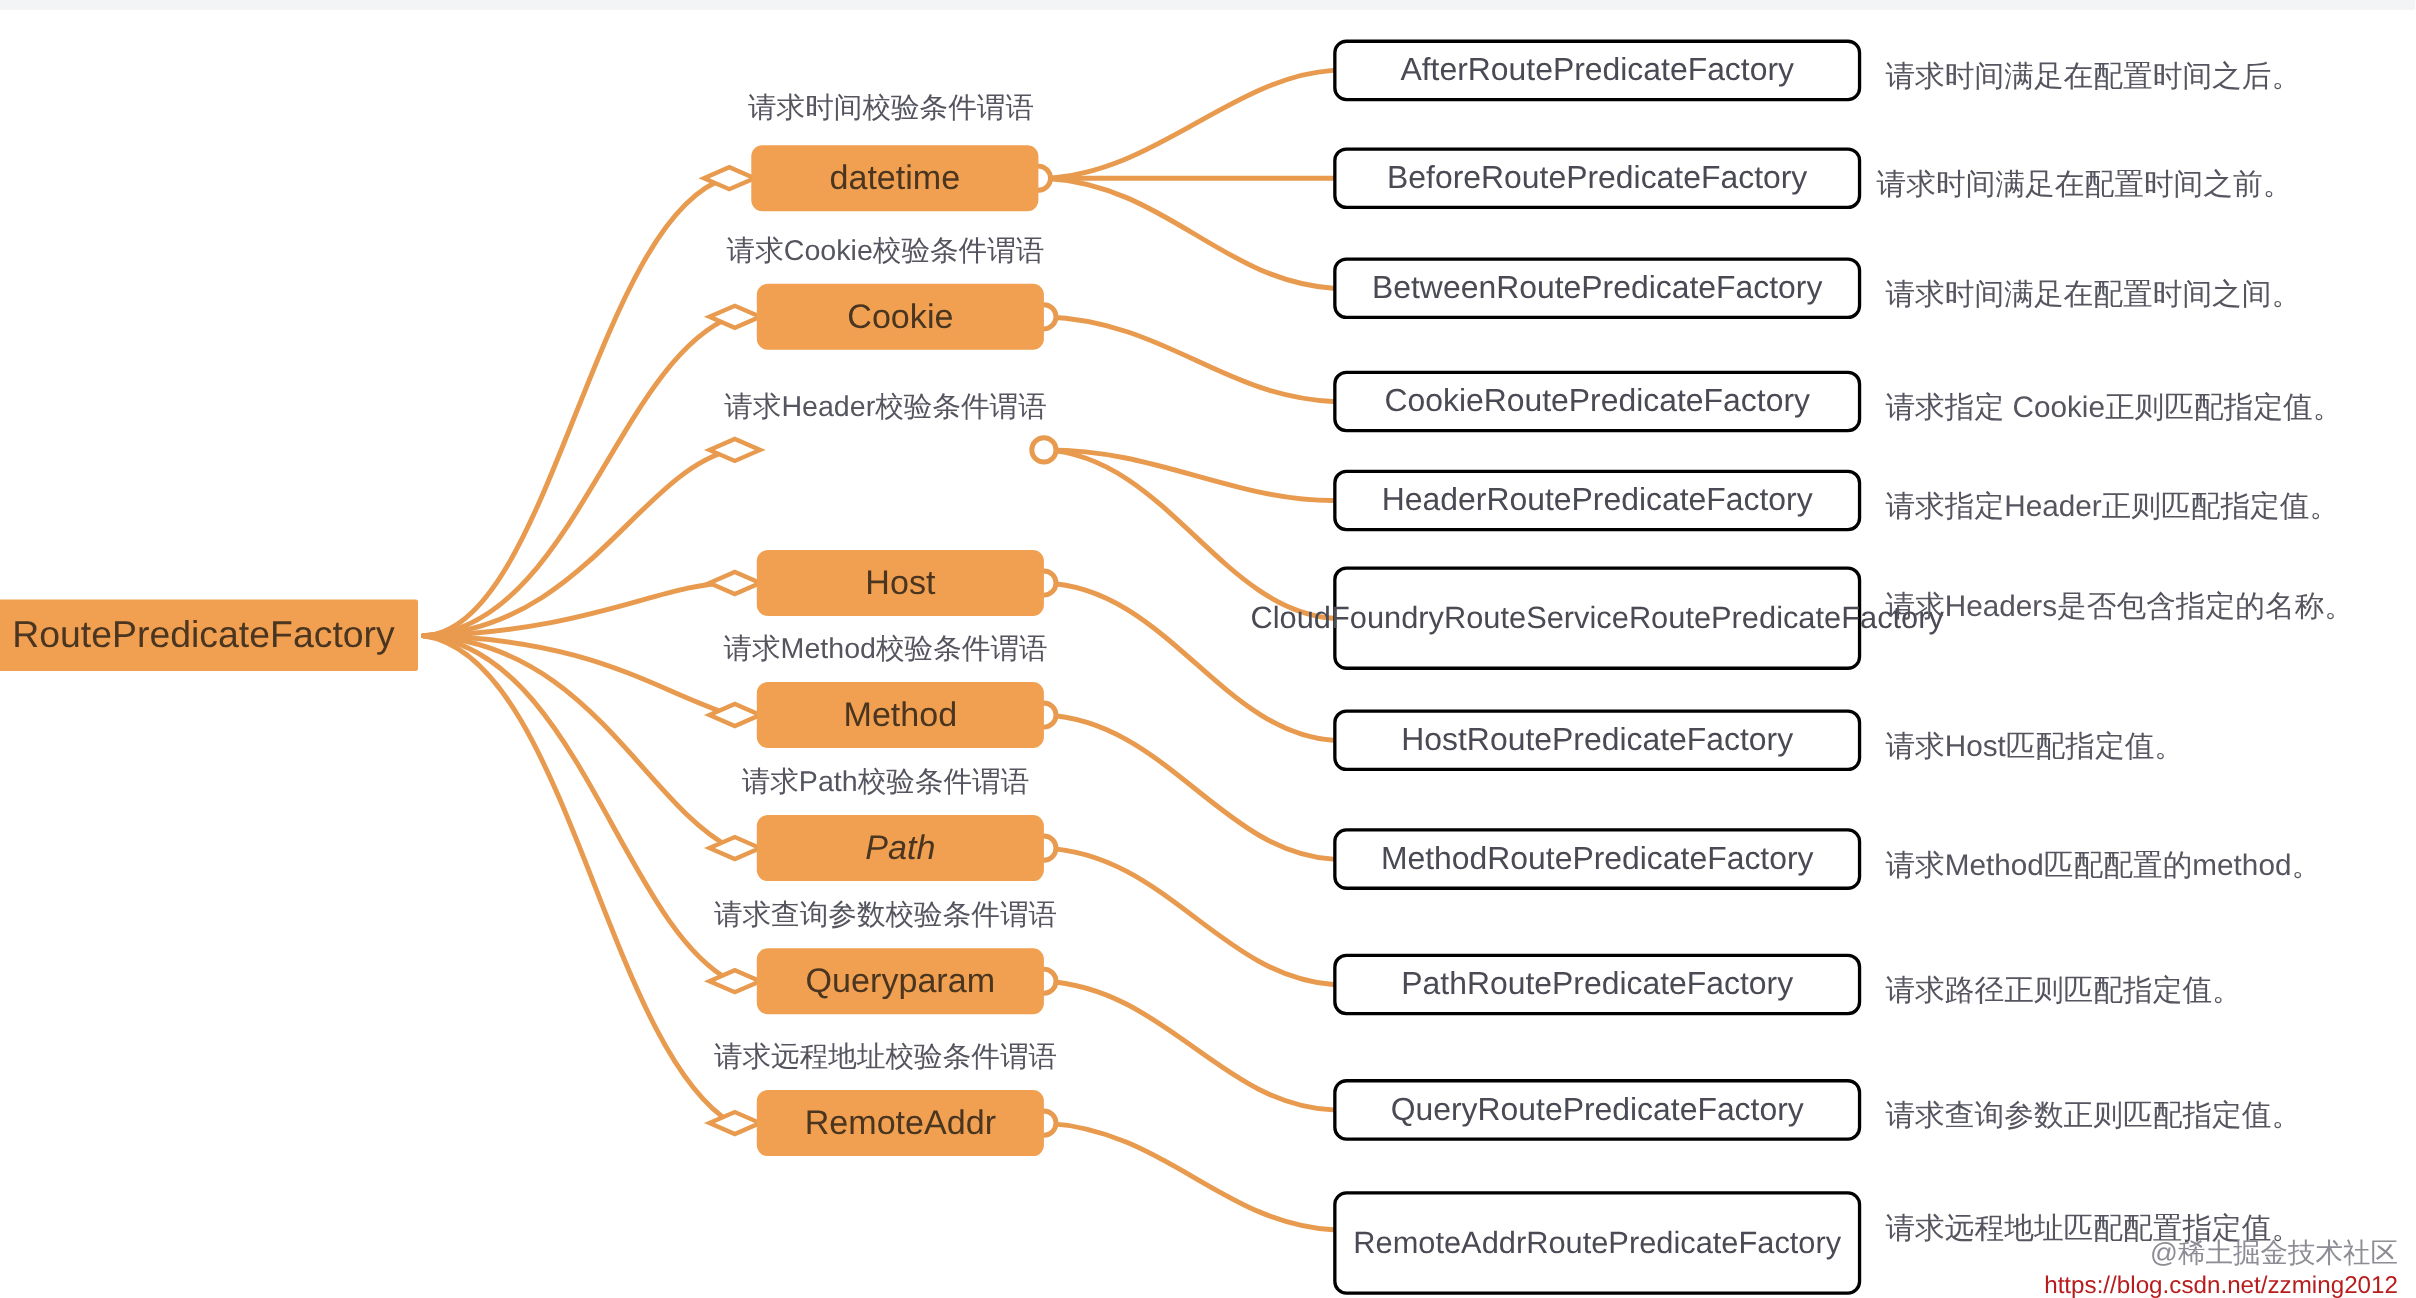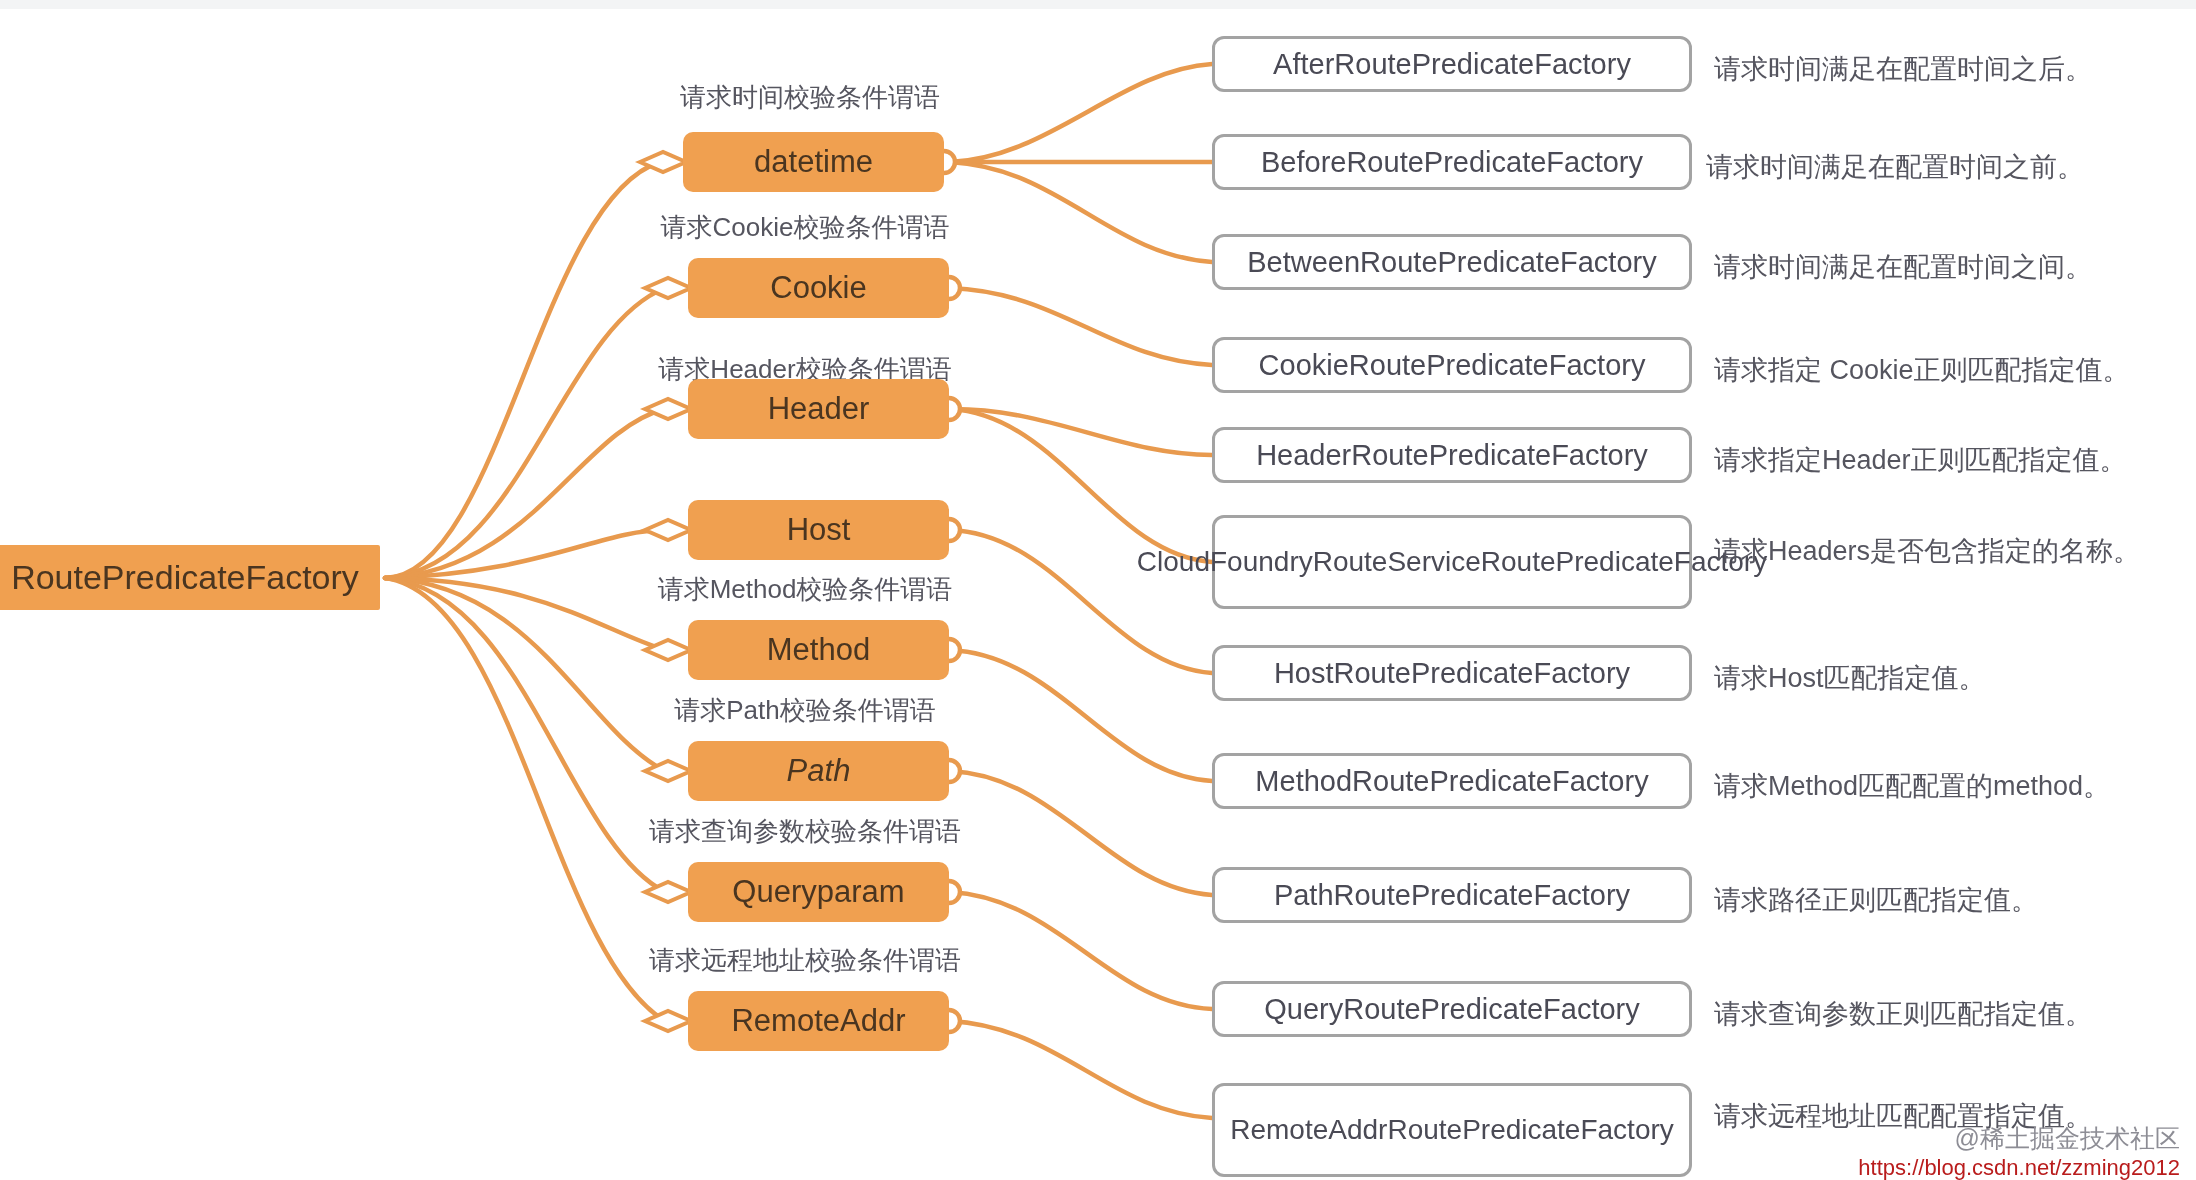--- a/index.html
+++ b/index.html
@@ -49,21 +49,21 @@
     justify-content: center;
   }
   .branch {
     background: #f0a050;
     color: #4a3520;
     font-size: 31px;
     border-radius: 10px;
   }
   .leaf {
     background: #ffffff;
-    border: 3px solid #a3a3a3;
+    border: 3px solid #000000;
     border-radius: 12px;
     color: #4a4a55;
     font-size: 29px;
     padding: 0 24px;
   }
   .branch-label {
     position: absolute;
     font-size: 26px;
     color: #55555f;
     text-align: center;
@@ -159,23 +159,20 @@
   <div class="branch-label" style="left:640px; top:572px; width:330px;">请求Method校验条件谓语</div>
   <div class="branch-label" style="left:650px; top:693px; width:310px;">请求Path校验条件谓语</div>
   <div class="branch-label" style="left:630px; top:814px; width:350px;">请求查询参数校验条件谓语</div>
   <div class="branch-label" style="left:630px; top:943px; width:350px;">请求远程地址校验条件谓语</div>
 
   <div class="node branch" style="left:683px; top:132px; width:261px; height:60px;">
     <span>datetime</span>
   </div>
   <div class="node branch" style="left:688px; top:258px; width:261px; height:60px;">
     <span>Cookie</span>
-  </div>
-  <div class="node branch" style="left:688px; top:379px; width:261px; height:60px;">
-    <span>Header</span>
   </div>
   <div class="node branch" style="left:688px; top:500px; width:261px; height:60px;">
     <span>Host</span>
   </div>
   <div class="node branch" style="left:688px; top:620px; width:261px; height:60px;">
     <span>Method</span>
   </div>
   <div class="node branch" style="left:688px; top:741px; width:261px; height:60px;font-style:italic;">
     <span>Path</span>
   </div>

